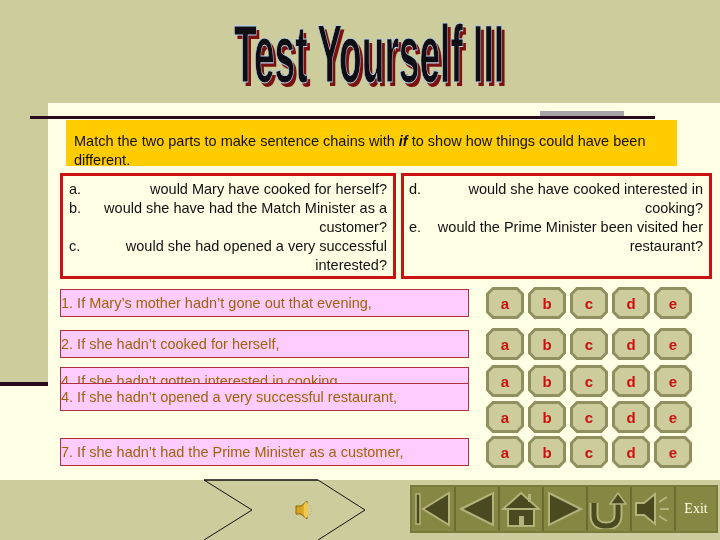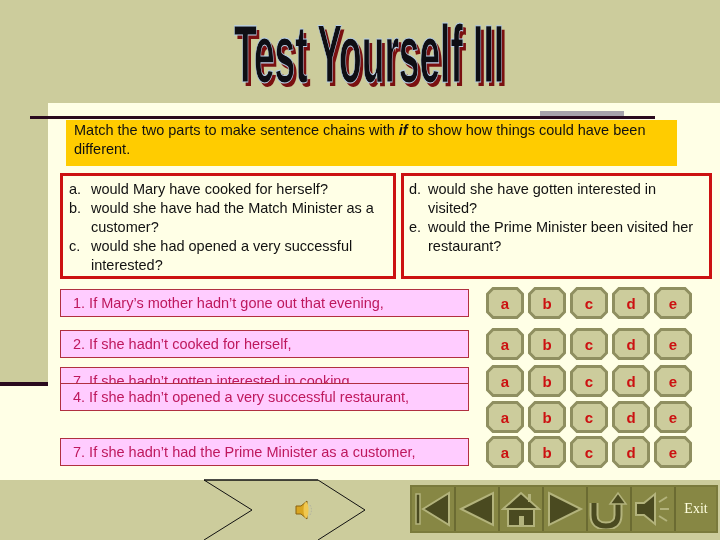--- a/index.html
+++ b/index.html
@@ -21,45 +21,45 @@
     .panel-top { left: 48px; top: 103px; width: 672px; height: 280px; background: #ffffe6; }
     .panel-bottom { left: 0; top: 382px; width: 720px; height: 98px; background: #ffffe6; }
     .left-strip-line { left: 0; top: 382px; width: 48px; height: 4px; background: #2a0a1e; }
     .top-line-dark { left: 30px; top: 116px; width: 625px; height: 3px; background: #2a0a1e; }
     .top-line-grey { left: 540px; top: 111px; width: 84px; height: 5px; background: #a7a3ab; }
 
     
     .instruction {
       left: 66px; top: 120px; width: 611px; height: 46px;
       background: #ffcc00;
-      box-sizing: border-box; padding: 1px 8px 0 8px;
+      box-sizing: border-box; padding: 12px 8px 0 8px;
       font-size: 14.5px; line-height: 19px; color: #111;
     }
     .instruction b { font-style: italic; font-weight: bold; }
 
     
     .optbox {
       top: 173px; height: 106px;
       border: 3px solid #cc1111; box-sizing: border-box;
       background: #ffffe6;
       font-size: 14.5px; line-height: 19px; color: #111;
       padding: 4px 6px;
     }
     .optbox-left { left: 60px; width: 336px; }
     .optbox-right { left: 401px; width: 311px; padding-left: 5px; }
     .opt { display: flex; }
     .opt .letter { width: 22px; flex: none; }
     .optbox-right .opt .letter { width: 19px; }
-    .opt .text { flex: 1; }
+    .opt .text { flex: 1; text-align: right; }
 
     
     .prompt {
       left: 60px; width: 409px; height: 28px;
       background: #ffccff; border: 1px solid #b03040; box-sizing: border-box;
-      font-size: 14.5px; line-height: 26px; color: #be185d; padding-left: 12px;
+      font-size: 14.5px; line-height: 26px; color: #a16207; padding-left: 0;
       white-space: nowrap;
     }
 
     
     .ans {
       width: 38px; height: 32px;
       display: flex; align-items: center; justify-content: center;
       color: #cc1111; font-weight: bold; font-size: 15px;
       cursor: pointer;
     }
@@ -113,31 +113,31 @@
   </div>
   <div class="opt">
     <span class="letter">c.</span>
     <span class="text">would she had opened a very successful interested?</span>
   </div>
 </div>
 
 <div class="abs optbox optbox-right">
   <div class="opt">
     <span class="letter">d.</span>
-    <span class="text">would she have gotten interested in visited?</span>
+    <span class="text">would she have cooked interested in cooking?</span>
   </div>
   <div class="opt">
     <span class="letter">e.</span>
     <span class="text">would the Prime Minister been visited her restaurant?</span>
   </div>
 </div>
 
 <div class="abs prompt" style="top:289px">1. If Mary’s mother hadn’t gone out that evening,</div>
 <div class="abs prompt" style="top:330px">2. If she hadn’t cooked for herself,</div>
-<div class="abs prompt" style="top:367px">7. If she hadn’t gotten interested in cooking,</div>
+<div class="abs prompt" style="top:367px">4. If she hadn’t gotten interested in cooking,</div>
 <div class="abs prompt" style="top:383px">4. If she hadn’t opened a very successful restaurant,</div>
 <div class="abs prompt" style="top:438px">7. If she hadn’t had the Prime Minister as a customer,</div>
 
 <div id="answers">
     <div class="abs ans" style="left: 486px; top: 287px;">
       <svg width="38" height="32" viewBox="0 0 38 32">
         <polygon points="7,1.5 31,1.5 36.5,7 36.5,25 31,30.5 7,30.5 1.5,25 1.5,7" fill="#cccc9c" stroke="#8f8f60" stroke-width="3"></polygon>
       </svg>
       <span>a</span>
     </div>

